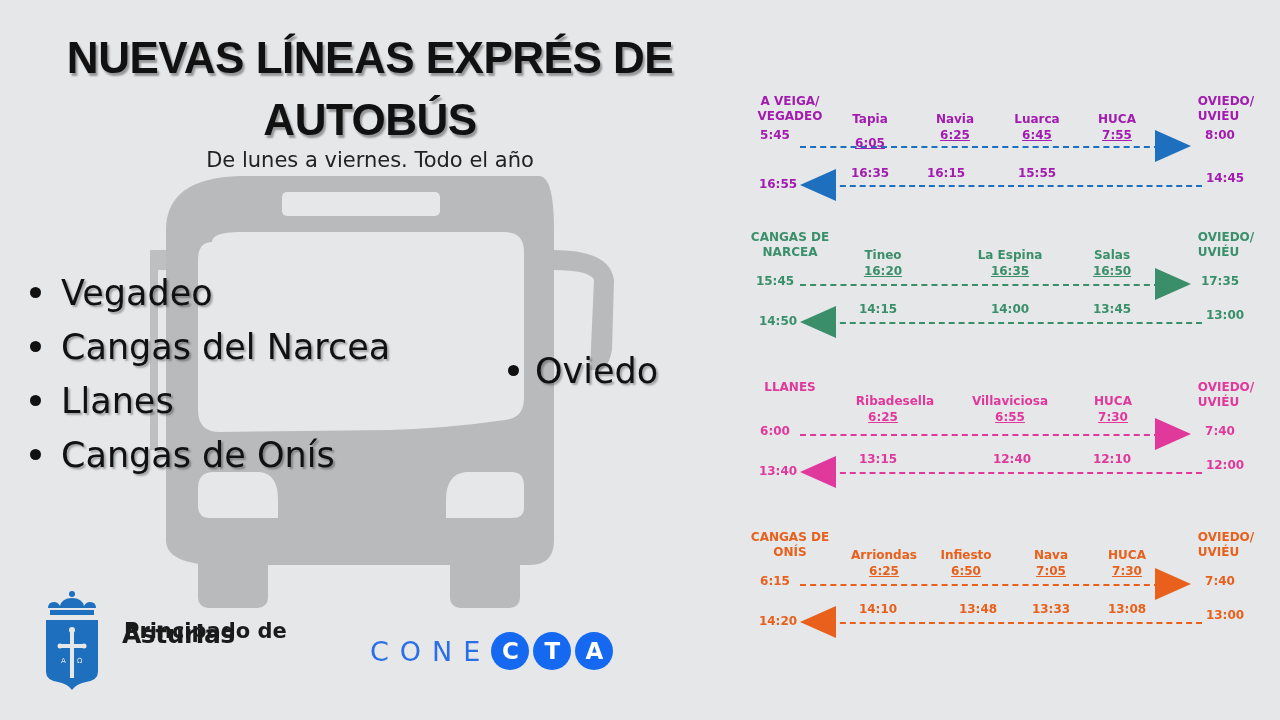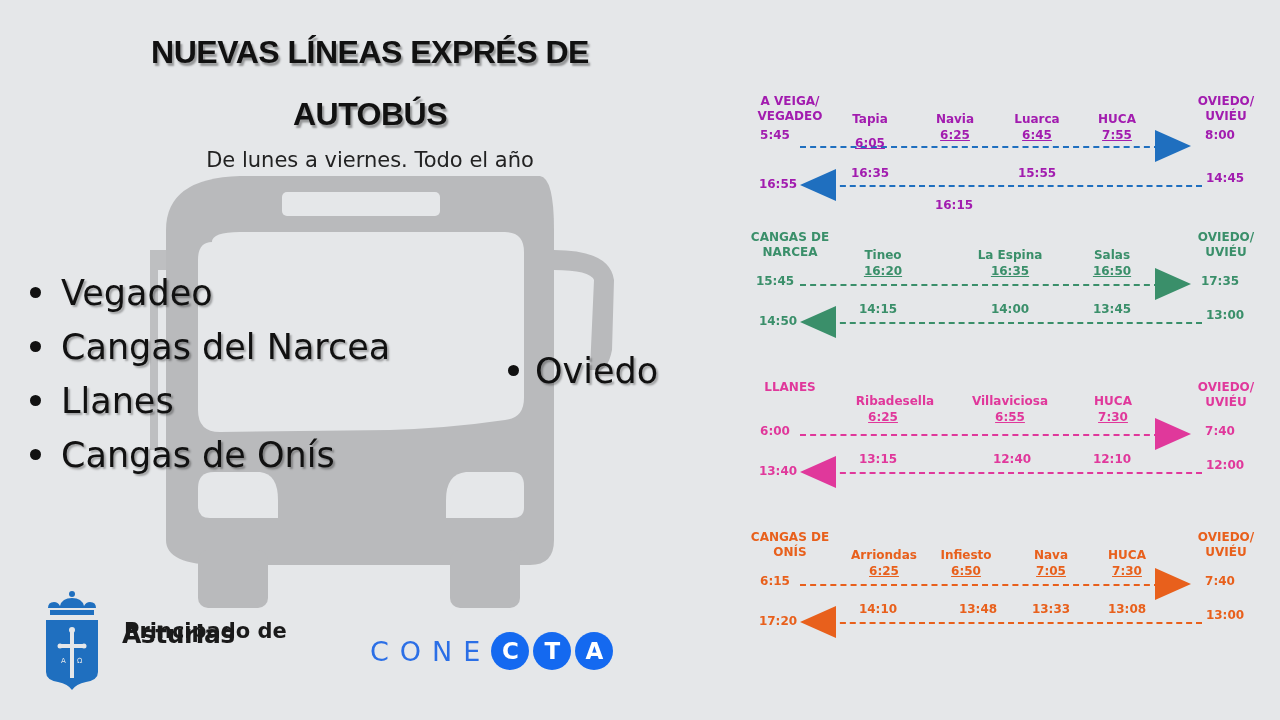--- a/index.html
+++ b/index.html
@@ -6,21 +6,21 @@
   body {
     width: 1280px; height: 720px; overflow: hidden;
     background: #e5e7e9;
     position: relative;
     font-family: "Liberation Sans", sans-serif;
   }
   .bus-bg { position: absolute; left: 150px; top: 170px; width: 480px; height: 440px; }
   .title {
     position: absolute; left: 20px; width: 700px; text-align: center;
     font-family: "Liberation Sans", sans-serif; font-weight: bold;
-    font-size: 32px; color: #111; letter-spacing: -0.5px;
+    font-size: 44px; color: #111; letter-spacing: -0.5px;
     text-shadow: 2px 3px 2px rgba(0,0,0,0.35);
     line-height: 1;
   }
   .title.l1 { top: 36px; }
   .title.l2 { top: 98px; }
   .subtitle {
     position: absolute; left: 20px; width: 700px; top: 148px; text-align: center;
     font-family: "DejaVu Sans", sans-serif; font-size: 21px; color: #222;
   }
   .stops {
@@ -60,21 +60,21 @@
   .conecta .circ {
     width: 38px; height: 38px; border-radius: 50%; background: #1469f0; color: #fff;
     font-family: "DejaVu Sans", sans-serif; font-weight: bold; font-size: 23px;
     display: flex; align-items: center; justify-content: center; margin-right: 4px;
   }
 
   
   .route { position: absolute; left: 750px; width: 520px; height: 130px; }
   .route .lbl {
     position: absolute; font-family: "DejaVu Sans", sans-serif; font-weight: bold;
-    font-size: 12px; line-height: 15px; text-align: center; white-space: nowrap;
+    font-size: 12px; line-height: 15px; white-space: nowrap;
     transform: translateX(-50%);
   }
   .route .lbl.left { transform: none; text-align: center; }
   .route .time { position: absolute; font-family: "DejaVu Sans", sans-serif; font-weight: bold; font-size: 12px; white-space: nowrap; transform: translateX(-50%); }
   .route .line { position: absolute; height: 0; border-top: 2px dashed; }
   .route svg.arrow { position: absolute; }
 </style>
 </head>
 <body>
 
@@ -150,21 +150,21 @@
       <div class="time" style="left: 470px; top: 36px;">8:00</div>
       <div class="line" style="left: 50px; width: 360px; top: 54px; border-top-color: rgb(31, 111, 191);"></div>
       <svg class="arrow" width="36" height="32" style="left: 405px; top: 38px;">
         <polygon points="0,0 36,16 0,32" fill="#1f6fbf"></polygon>
       </svg>
       <div class="time" style="left: 120px; top: 20px;">Tapia</div>
       <div class="time" style="left: 120px; top: 44px; text-decoration: underline;">6:05</div>
       <div class="time" style="left: 120px; top: 74px;">16:35</div>
       <div class="time" style="left: 205px; top: 20px;">Navia</div>
       <div class="time" style="left: 205px; top: 36px; text-decoration: underline;">6:25</div>
-      <div class="time" style="left: 204px; top: 74px; margin-top: 32px;">16:15</div>
+      <div class="time" style="left: 196px; top: 74px;">16:15</div>
       <div class="time" style="left: 287px; top: 20px;">Luarca</div>
       <div class="time" style="left: 287px; top: 36px; text-decoration: underline;">6:45</div>
       <div class="time" style="left: 287px; top: 74px;">15:55</div>
       <div class="time" style="left: 367px; top: 20px;">HUCA</div>
       <div class="time" style="left: 367px; top: 36px; text-decoration: underline;">7:55</div>
       <div class="line" style="left: 80px; width: 372px; top: 93px; border-top-color: rgb(31, 111, 191);"></div>
       <svg class="arrow" width="36" height="32" style="left: 50px; top: 77px;">
         <polygon points="36,0 0,16 36,32" fill="#1f6fbf"></polygon>
       </svg>
       <div class="time" style="left: 28px; top: 85px;">16:55</div>
@@ -256,16 +256,16 @@
       <div class="time" style="left: 301px; top: 20px;">Nava</div>
       <div class="time" style="left: 301px; top: 36px; text-decoration: underline;">7:05</div>
       <div class="time" style="left: 301px; top: 74px;">13:33</div>
       <div class="time" style="left: 377px; top: 20px;">HUCA</div>
       <div class="time" style="left: 377px; top: 36px; text-decoration: underline;">7:30</div>
       <div class="time" style="left: 377px; top: 74px;">13:08</div>
       <div class="line" style="left: 80px; width: 372px; top: 94px; border-top-color: rgb(232, 96, 28);"></div>
       <svg class="arrow" width="36" height="32" style="left: 50px; top: 78px;">
         <polygon points="36,0 0,16 36,32" fill="#e8601c"></polygon>
       </svg>
-      <div class="time" style="left: 28px; top: 86px;">17:20</div>
+      <div class="time" style="left: 28px; top: 86px;">14:20</div>
       <div class="time" style="left: 475px; top: 80px;">13:00</div>
     </div>
   </div>
 
 </body></html>

